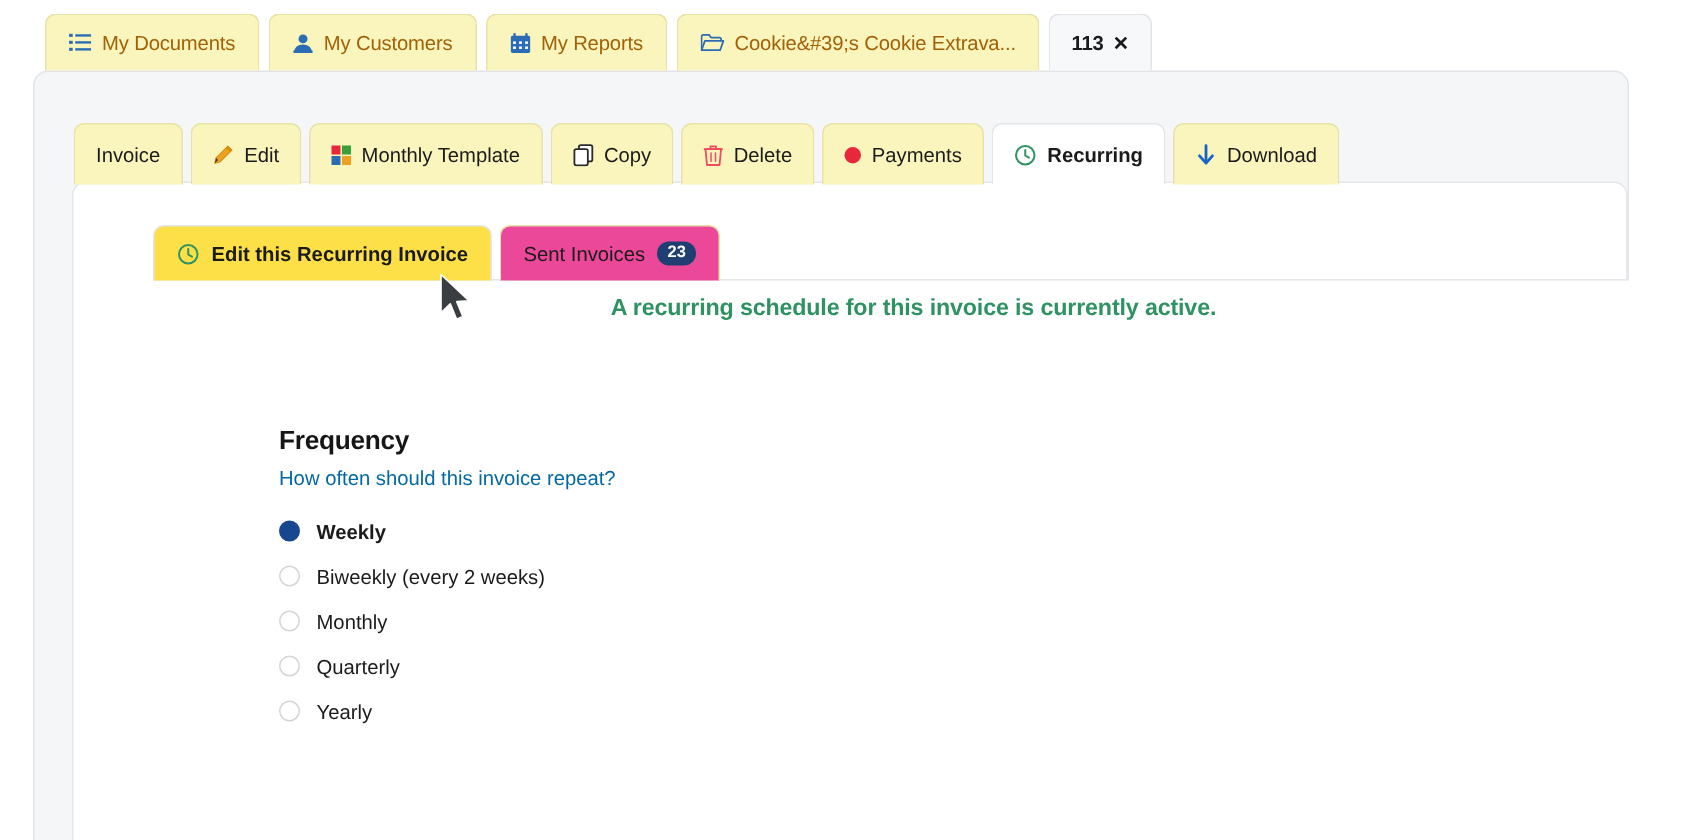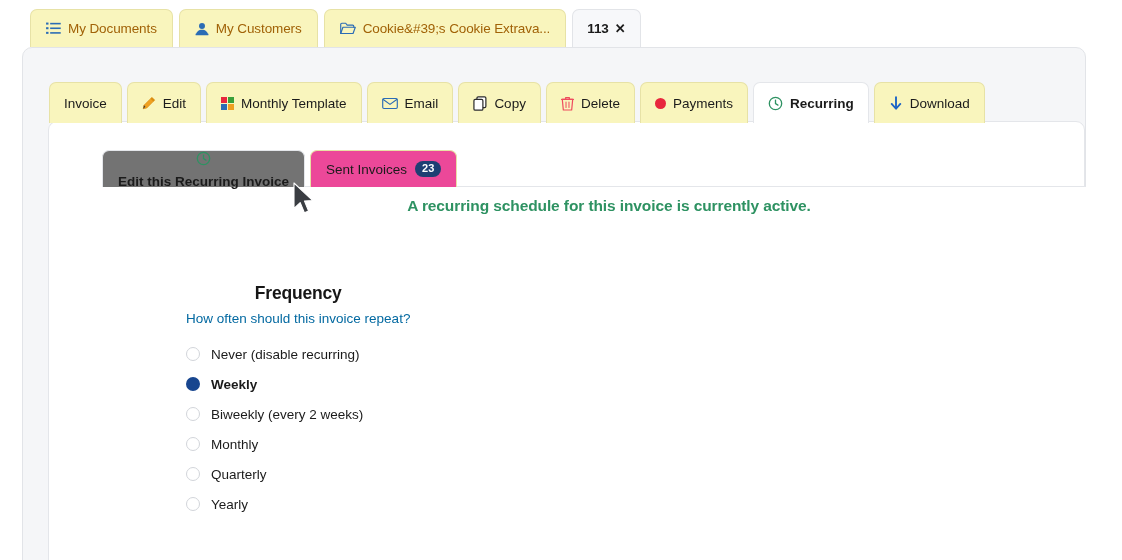--- a/index.html
+++ b/index.html
@@ -116,24 +116,23 @@
     align-items: center;
     gap: 8px;
     padding: 0 15px;
     margin-right: 5px;
     font-size: 13.5px;
     color: #1b1b1b;
     white-space: nowrap;
     cursor: pointer;
   }
   .tab3.active {
-    background: #737373;
+    background: #fde047;
     border-color: #e4e6ea;
     font-weight: bold;
-    flex-direction: column;
   }
   .badge {
     background: #1f3f73;
     color: #ffffff;
     font-size: 11px;
     font-weight: bold;
     border-radius: 9px;
     padding: 2px 7px 3px 7px;
     line-height: 1;
     min-width: 22px;
@@ -165,21 +164,20 @@
   .section {
     position: absolute;
     left: 84px; top: 96px;
   }
   .section h2 {
     margin: 0 0 7px 0;
     font-size: 17.5px;
     font-weight: bold;
     color: #161616;
     letter-spacing: -0.2px;
-    text-align: center;
   }
   .section .sub {
     margin: 0 0 13px 0;
     font-size: 13.5px;
     color: #0369a1;
   }
 
   .radio-row {
     display: flex;
     align-items: center;
@@ -270,24 +268,20 @@
     </div>
 
     <div class="inner-content">
 
       <div class="status-msg">A recurring schedule for this invoice is currently active.</div>
 
       <div class="section">
         <h2>Frequency</h2>
         <p class="sub">How often should this invoice repeat?</p>
 
-        <div class="radio-row">
-          <span class="radio"></span>
-          <span class="radio-label">Never (disable recurring)</span>
-        </div>
 
         <div class="radio-row selected">
           <span class="radio checked"></span>
           <span class="radio-label">Weekly</span>
         </div>
 
         <div class="radio-row">
           <span class="radio"></span>
           <span class="radio-label">Biweekly (every 2 weeks)</span>
         </div>
@@ -331,29 +325,20 @@
     <div class="tab2">
       <span class="ms-grid">
         <i style="background:#e8273d"></i>
           <i style="background:#3aa03a"></i>
           <i style="background:#2b6cb5"></i>
           <i style="background:#f0a020"></i>
       </span>
       <span class="lbl">Monthly Template</span>
     </div>
 
-    <div class="tab2">
-      <span class="ic">
-        <svg width="16" height="13" viewBox="0 0 18 14">
-          <rect x="0.8" y="1.4" width="16.4" height="11.2" rx="1.4" fill="none" stroke="#2b6cb5" stroke-width="1.3"></rect>
-          <path d="M1.4 2.4 L9 8 L16.6 2.4" fill="none" stroke="#2b6cb5" stroke-width="1.3" stroke-linecap="round" stroke-linejoin="round"></path>
-        </svg>
-      </span>
-      <span class="lbl">Email</span>
-    </div>
 
     <div class="tab2">
       <span class="ic">
         <svg width="14" height="15" viewBox="0 0 15 16">
           <rect x="4.2" y="0.8" width="9.6" height="11.6" rx="1.4" fill="#ffffff" stroke="#2b2b2b" stroke-width="1.3"></rect>
           <rect x="1.0" y="3.6" width="9.6" height="11.6" rx="1.4" fill="#ffffff" stroke="#2b2b2b" stroke-width="1.3"></rect>
         </svg>
       </span>
       <span class="lbl">Copy</span>
     </div>
@@ -419,20 +404,36 @@
     <span class="ic">
       <svg width="14" height="14" viewBox="0 0 15 15">
         <circle cx="7.5" cy="4.2" r="3.2" fill="#2b6cb5"></circle>
         <path d="M1.2 14 C1.2 10.2 4 8.2 7.5 8.2 C11 8.2 13.8 10.2 13.8 14 Z" fill="#2b6cb5"></path>
         <rect x="0.6" y="12.4" width="13.8" height="1.8" rx="0.6" fill="#2b6cb5"></rect>
       </svg>
     </span>
     <span class="lbl">My Customers</span>
   </div>
 
+  <div class="tab1">
+    <span class="ic">
+      <svg width="14" height="14" viewBox="0 0 15 15">
+        <rect x="0.6" y="2" width="13.8" height="12.2" rx="1.2" fill="#2b6cb5"></rect>
+        <rect x="2.4" y="0" width="1.7" height="3.4" rx="0.7" fill="#2b6cb5"></rect>
+        <rect x="10.9" y="0" width="1.7" height="3.4" rx="0.7" fill="#2b6cb5"></rect>
+        <rect x="2.2" y="6" width="2" height="1.8" fill="#ffffff"></rect>
+        <rect x="6.5" y="6" width="2" height="1.8" fill="#ffffff"></rect>
+        <rect x="10.8" y="6" width="2" height="1.8" fill="#ffffff"></rect>
+        <rect x="2.2" y="9.6" width="2" height="1.8" fill="#ffffff"></rect>
+        <rect x="6.5" y="9.6" width="2" height="1.8" fill="#ffffff"></rect>
+        <rect x="10.8" y="9.6" width="2" height="1.8" fill="#ffffff"></rect>
+      </svg>
+    </span>
+    <span class="lbl">My Reports</span>
+  </div>
 
   <div class="tab1">
     <span class="ic">
       <svg width="16" height="13" viewBox="0 0 18 14">
         <path d="M0.8 12.6 V2.4 A1.3 1.3 0 0 1 2.1 1.1 H6.4 L8.1 3.2 H14.2 A1.3 1.3 0 0 1 15.5 4.5 V5.4" fill="none" stroke="#2b6cb5" stroke-width="1.3" stroke-linejoin="round" stroke-linecap="round"></path>
         <path d="M0.8 12.6 L3.3 5.6 H17.2 L14.7 12.6 Z" fill="none" stroke="#2b6cb5" stroke-width="1.3" stroke-linejoin="round"></path>
       </svg>
     </span>
     <span class="lbl">Cookie&amp;#39;s Cookie Extrava...</span>
   </div>

